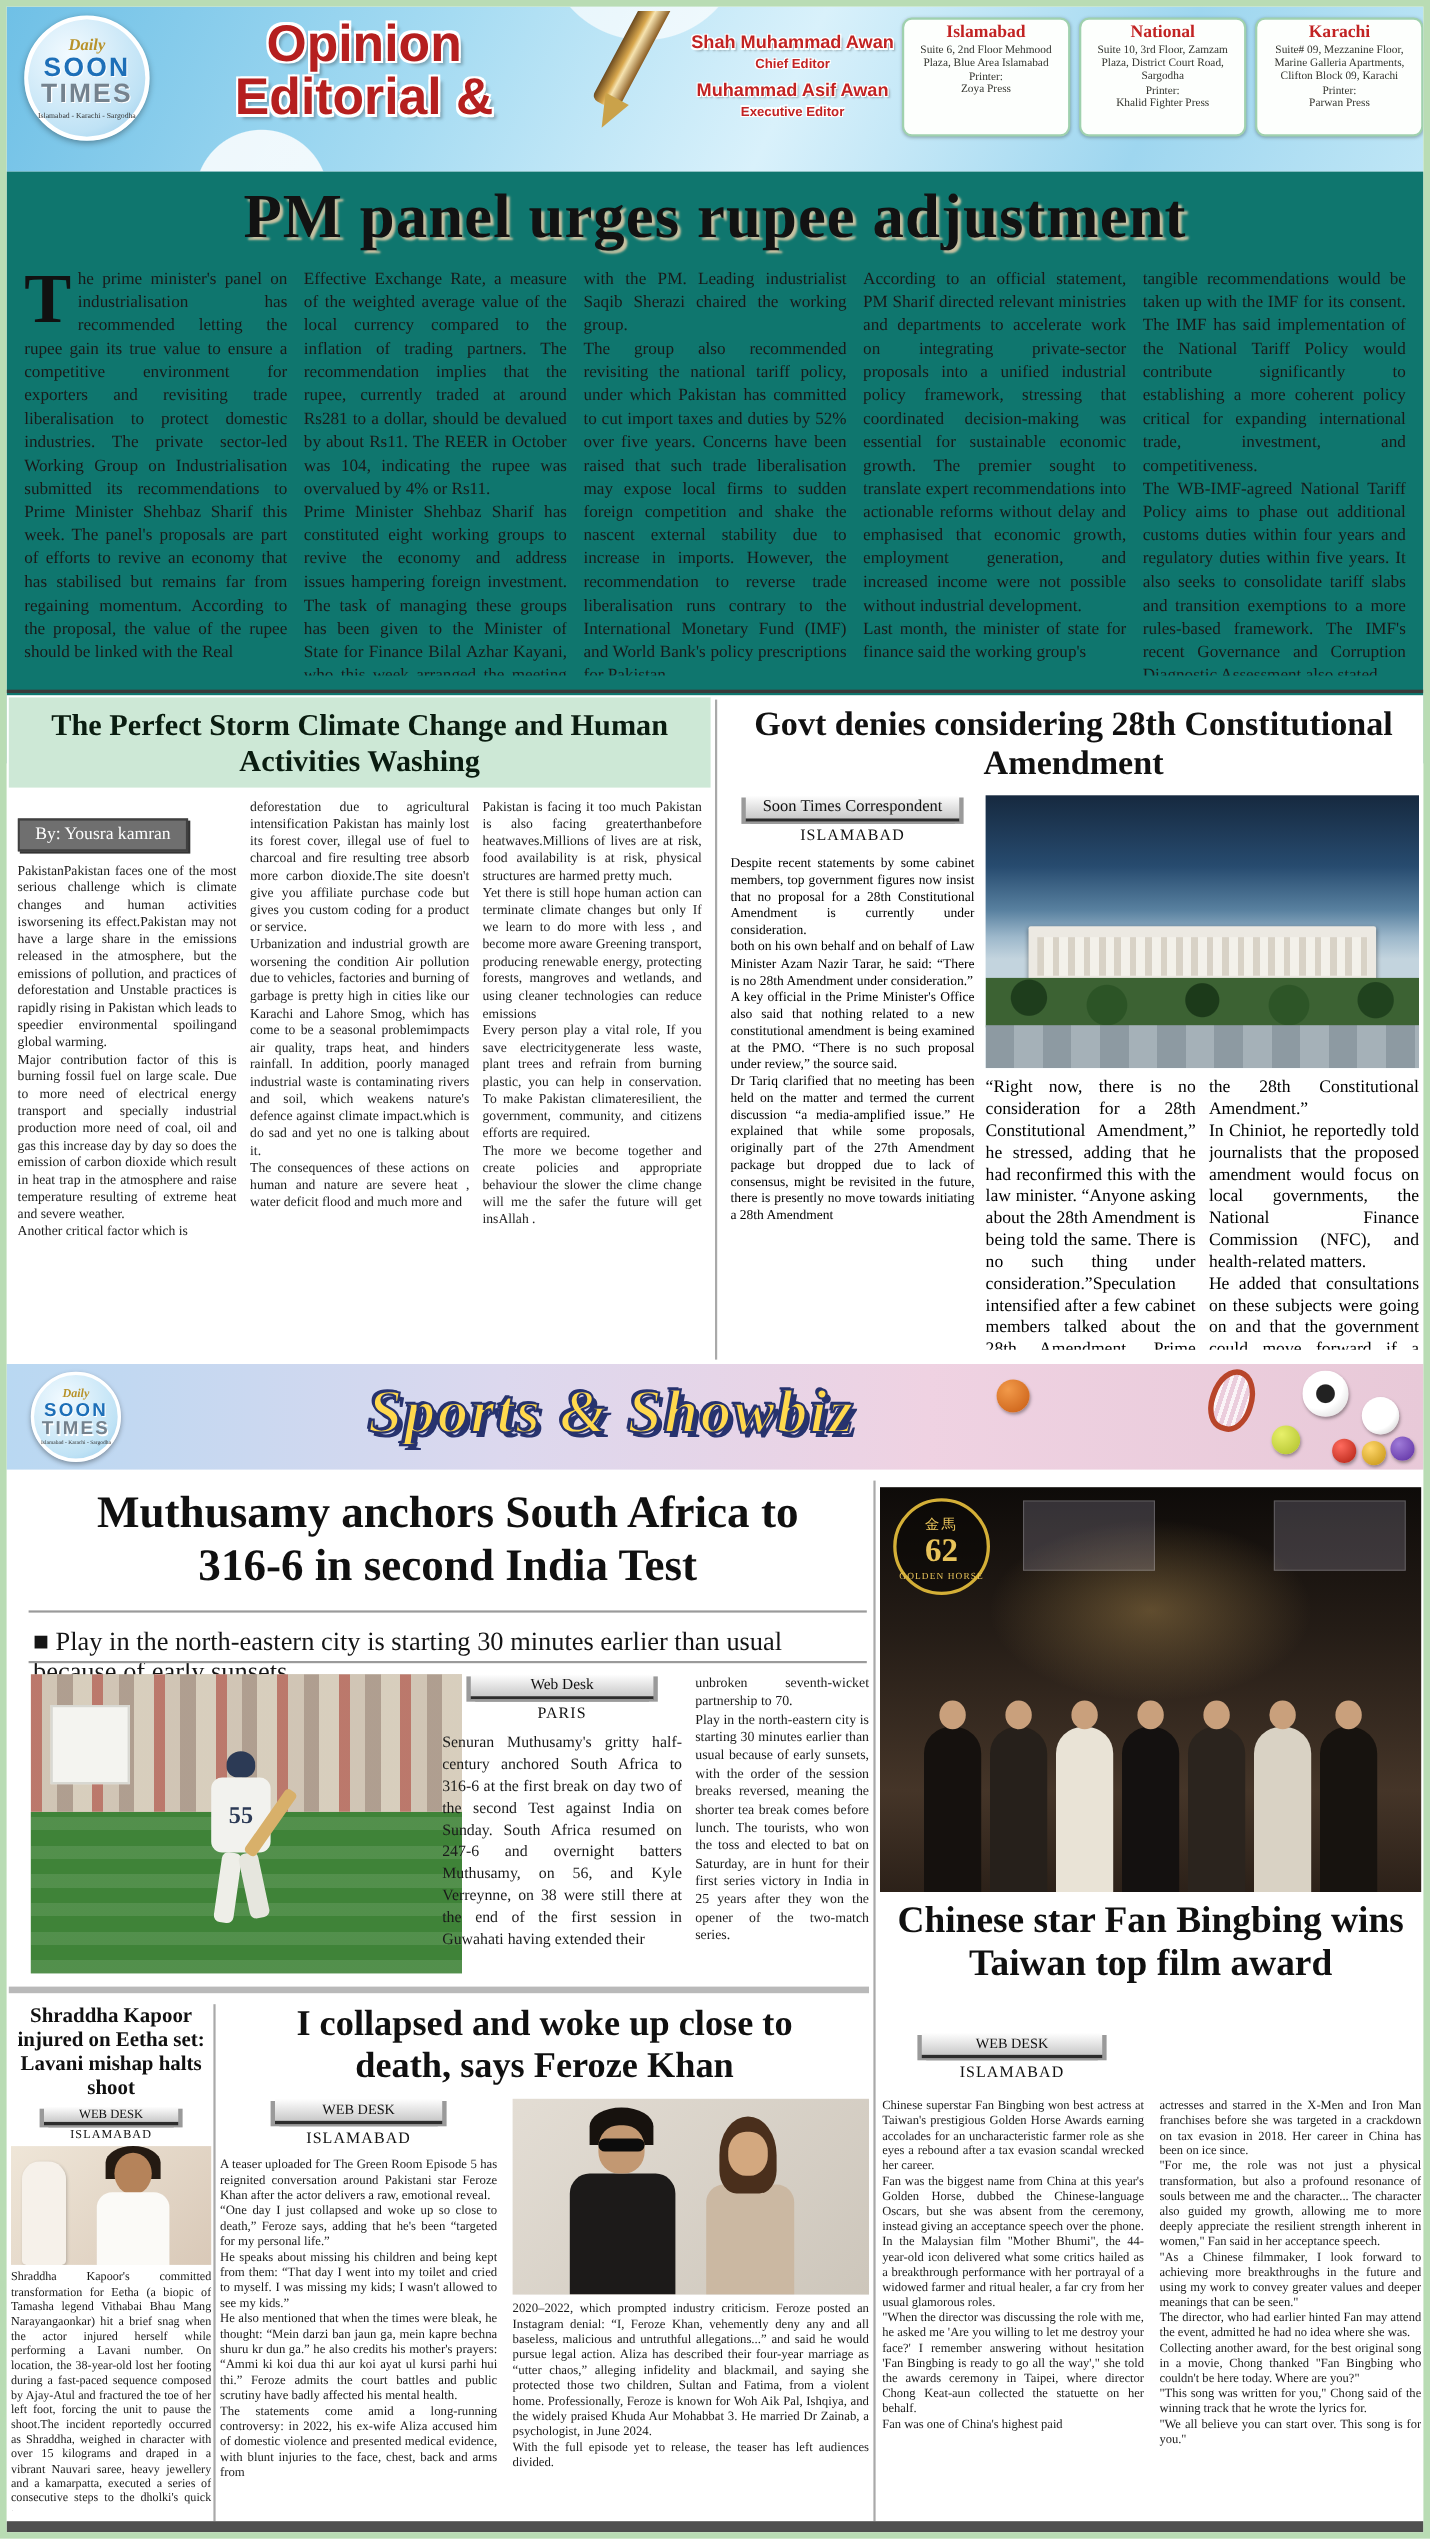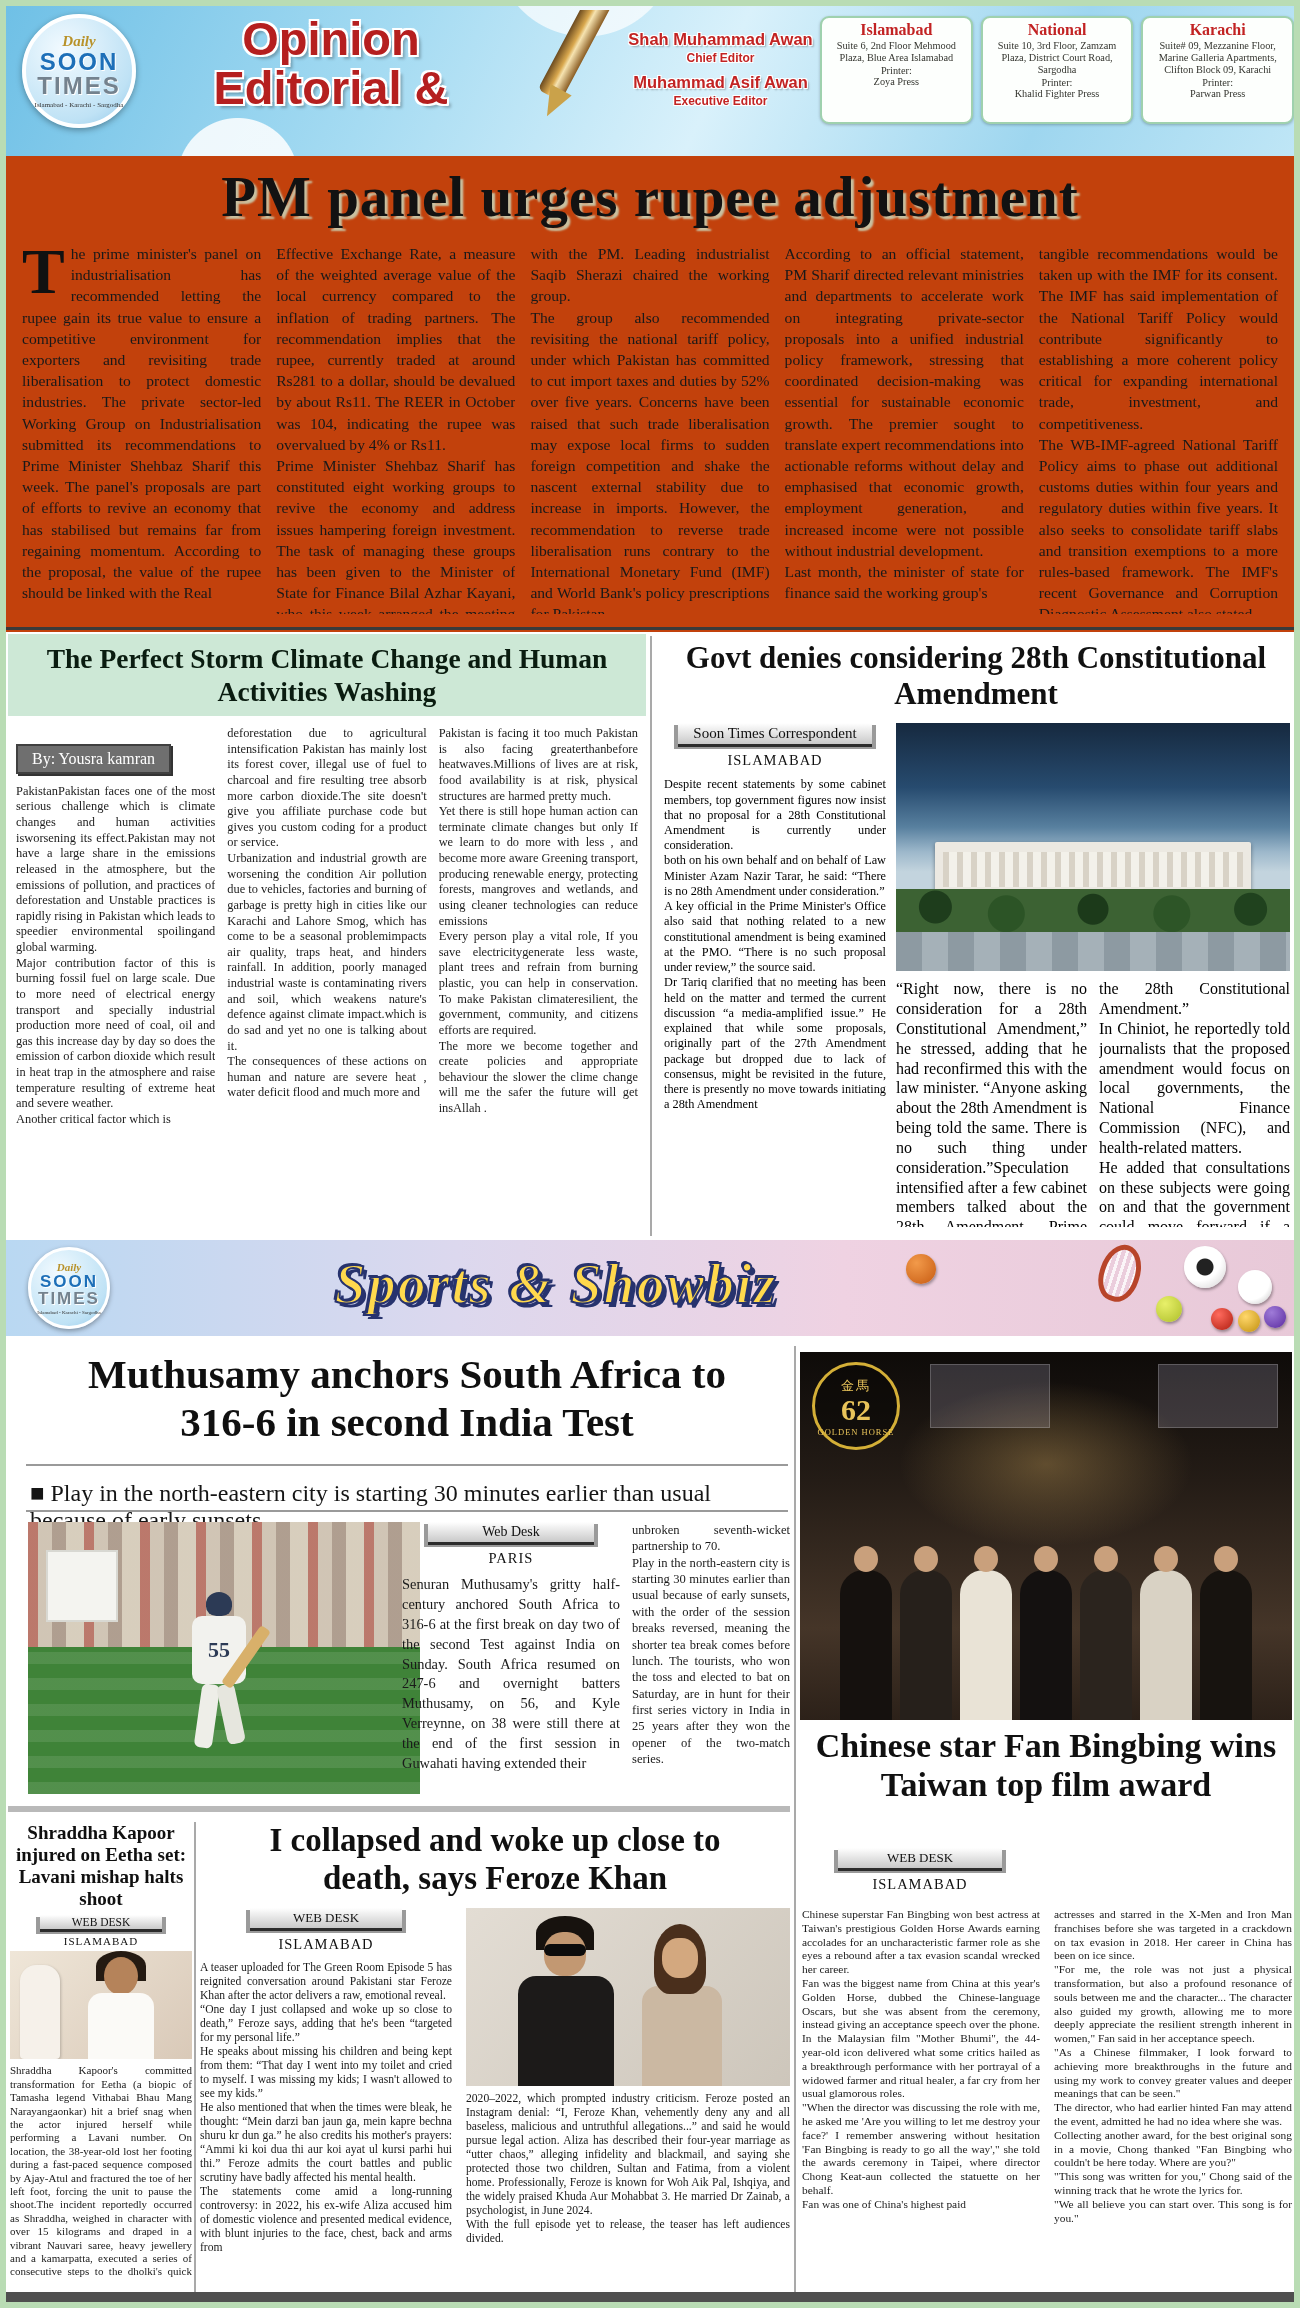--- a/index.html
+++ b/index.html
@@ -39,21 +39,21 @@
   .office-box { flex:1; background:#fdfffd; border:2px solid #9fd1ae; border-radius:9px; padding:3px 5px; text-align:center; box-shadow:0 1px 3px rgba(0,0,0,.25); }
   .office-city { font-weight:bold; font-size:16px; color:#c22323; }
   .office-addr { font-size:10.3px; line-height:1.18; color:#34352f; margin-top:1px; }
   .office-printer-label { font-size:10.3px; color:#34352f; margin-top:1px; }
   .office-printer { font-size:10.3px; color:#34352f; }
   .disclaimer { position:absolute; left:388px; top:131px; width:900px; font-size:12.5px; color:#222;
     background:rgba(255,255,255,.55); padding:1px 4px; }
   .disclaimer b { color:#c01818; }
 
   
-  .lead-section { position:absolute; left:6px; top:156px; width:1288px; height:538px; background:#c2410c; }
+  .lead-section { position:absolute; left:6px; top:156px; width:1288px; height:538px; background:#0f766e; }
   .lead-headline { text-align:center; font-weight:bold; font-size:57px; color:#121212; padding-top:8px;
     text-shadow:3px 3px 2px #c9c2a2; letter-spacing:1px; }
   .lead-cols { display:flex; gap:15px; padding:14px 16px 0 16px; height:385px; overflow:hidden; }
   .lead-col { flex:1; font-size:15.6px; line-height:1.36; text-align:justify; white-space:pre-line; color:#191919; overflow:hidden; }
   .dropcap { float:left; font-size:64px; line-height:50px; font-weight:bold; padding:4px 6px 0 0; color:#111; }
 
   .mid-divider { position:absolute; left:6px; top:627px; width:1288px; height:3px; background:#3a3a3a; }
 
   
   .mid-section { position:absolute; left:6px; top:632px; width:1288px; height:608px; background:#fff; }

